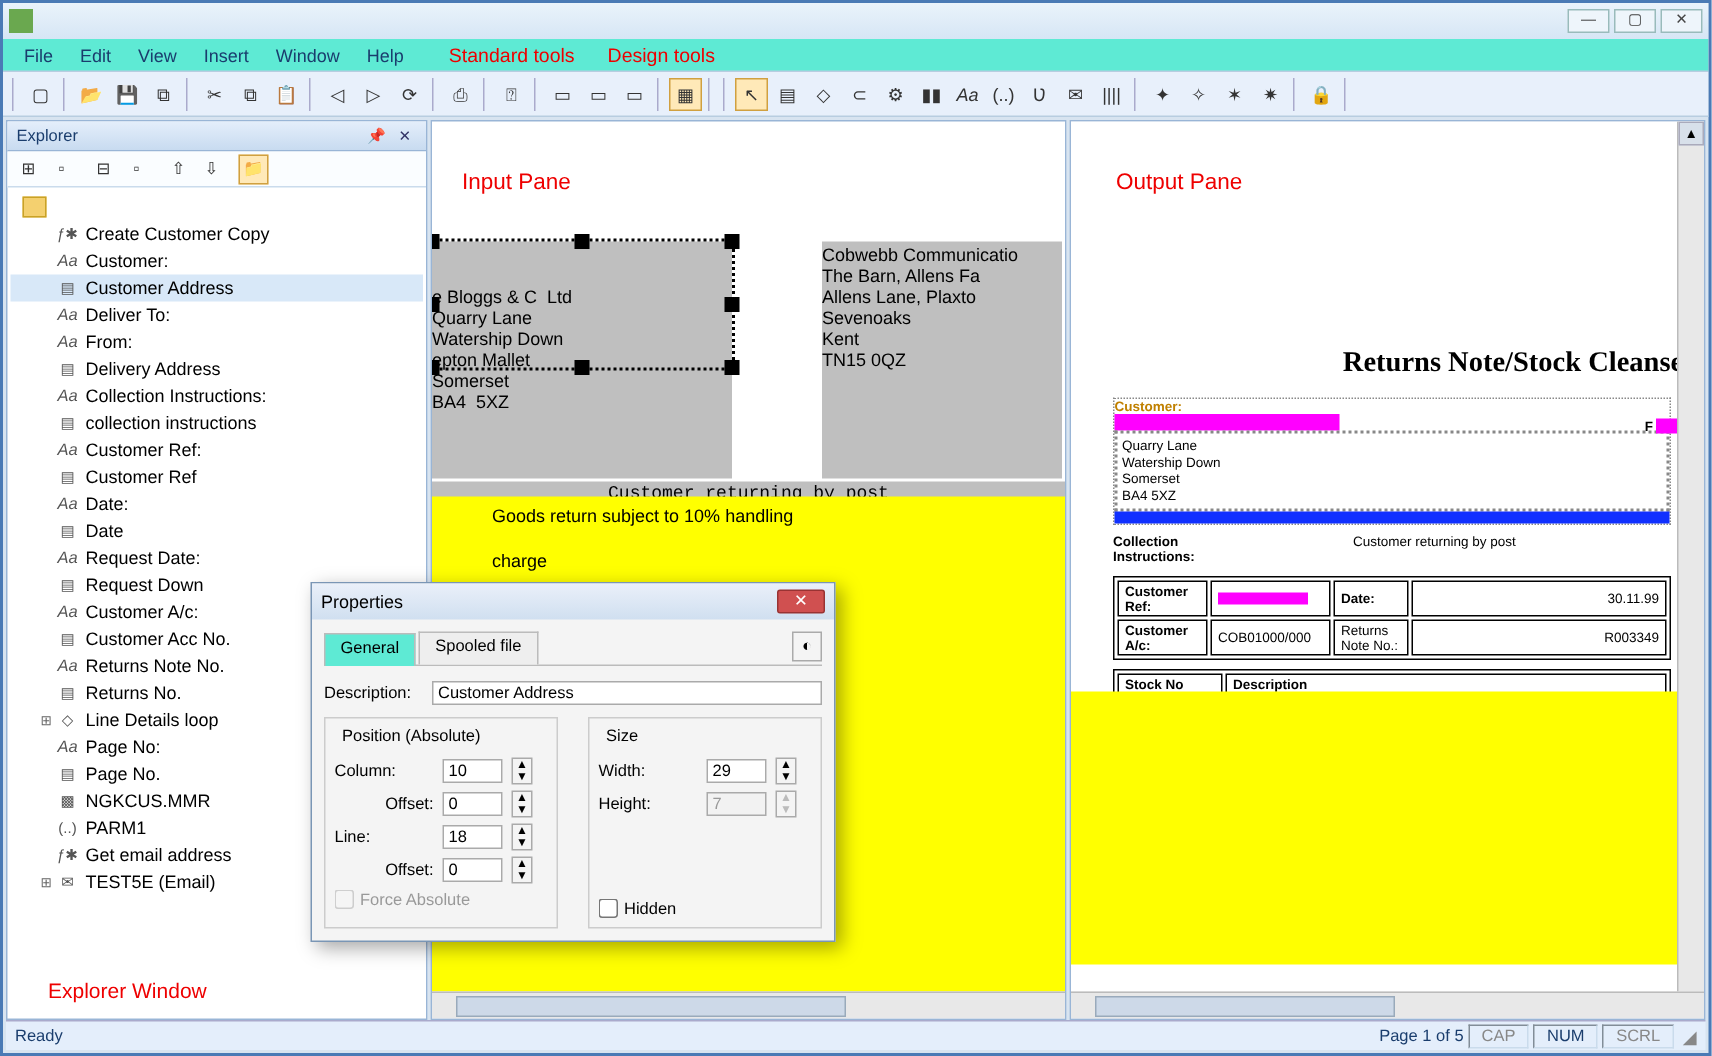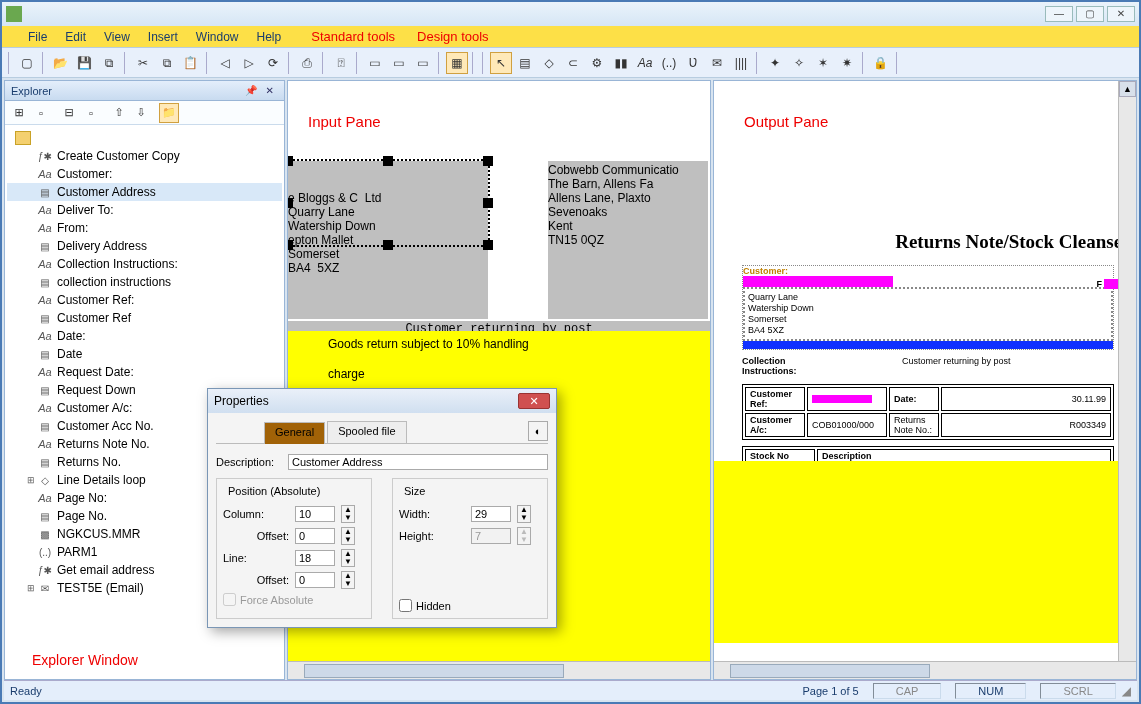--- a/index.html
+++ b/index.html
@@ -5,21 +5,21 @@
 * { box-sizing: border-box; margin: 0; padding: 0; font-family: "Segoe UI", Tahoma, sans-serif; }
 body { width: 1141px; height: 704px; background: #d8e4f0; border: 2px solid #4a7ab5; overflow: hidden; position: relative; }
 
 
 .titlebar { height: 24px; background: linear-gradient(#eaf3fb,#d6e6f5); display: flex; align-items: center; padding: 0 4px; font-size: 12px; color: #333; }
 .titlebar .ticon { width: 16px; height: 16px; background: #6aa84f; margin-right: 6px; }
 .titlebar .spacer { flex: 1; }
 .winbtn { width: 28px; height: 16px; border: 1px solid #9bb; margin-left: 3px; background: #eef5fb; font-size: 10px; text-align: center; line-height: 14px; color: #444; cursor: pointer; }
 
 
-.menubar { height: 22px; background: #fde047; border-bottom: 1px solid #b8cde0; display: flex; align-items: center; font-size: 12px; padding: 0 18px; gap: 2px; }
+.menubar { height: 22px; background: #5eead4; border-bottom: 1px solid #b8cde0; display: flex; align-items: center; font-size: 12px; padding: 0 6px; gap: 2px; }
 .menuitem { padding: 2px 8px; color: #1a3d6d; cursor: pointer; }
 .redlabel { color: #e00; margin-left: 20px; font-size: 13px; }
 
 
 .toolbar { height: 30px; background: #e8f0fb; border-bottom: 1px solid #b8cde0; display: flex; align-items: center; padding: 0 4px; gap: 2px; }
 .tbtn { width: 22px; height: 22px; border: 1px solid transparent; display: flex; align-items: center; justify-content: center; cursor: pointer; font-size: 12px; color: #333; }
 .tbtn.active { background: #ffe9b8; border-color:#d0a040; }
 .tsep { width: 4px; height: 22px; border-left: 1px solid #aac; margin: 0 2px; }
 
 
@@ -73,36 +73,36 @@
 .doc-yellow { position:absolute; left:0; right:0; top:380px; bottom:18px; background:#ffff00; }
 
 
 .dialog { position:absolute; left:205px; top:386px; width:350px; background:#f4f4f4; border:1px solid #7a96b5; box-shadow: 4px 4px 12px rgba(0,0,0,0.35); z-index:50; font-size:11px; }
 .dlg-title { height:24px; background:linear-gradient(#eaf0f9,#d0dff0); display:flex; align-items:center; padding:0 6px; font-size:12px; }
 .dlg-title .spacer{flex:1;}
 .dlg-close { width:32px; height:16px; background:#d05050; color:#fff; text-align:center; font-size:11px; line-height:14px; border:1px solid #933; border-radius:2px; cursor:pointer; }
 .dlg-body { padding:8px; }
 .tabs { display:flex; border-bottom:1px solid #bbb; margin-bottom:10px; }
 .tab { padding:3px 10px; border:1px solid #bbb; border-bottom:none; background:#eee; margin-right:2px; cursor:pointer; font-size:11px; }
-.tab.active { background:#a16207; position:relative; top:1px;margin-left:48px; }
+.tab.active { background:#5eead4; position:relative; top:1px; }
 .tabs .spacer { flex:1; }
 .tabs .helpbtn { width:20px; height:20px; border:1px solid #aaa; text-align:center; line-height:18px; margin-bottom:2px; cursor:pointer; }
 .form-row { display:flex; align-items:center; margin:4px 0; gap:6px; }
 .form-row label { width:66px; text-align:left; }
 .form-row input[type=text] { border:1px solid #aaa; padding:1px 3px; font-size:11px; }
 .fieldset { border:1px solid #ccc; padding:6px; margin-top:4px; }
 .fieldset-title { font-size:11px; margin:-12px 0 4px 2px; background:#f4f4f4; display:inline-block; padding:0 3px; }
 .spin { width:40px; }
 .dbl { display:flex; gap:20px; }
 .chk { display:flex; align-items:center; gap:4px; }
 
 
 .status { position:absolute; left:2px; right:2px; bottom:2px; height:20px; background:#e4eefb; border-top:1px solid #aac; display:flex; align-items:center; font-size:11px; color:#1a3d6d; padding:0 6px; }
 .status .spacer { flex:1; }
-.status .ind { border:1px inset #cadbec; padding:0 22px; margin-left:14px; color:#888; height:16px; line-height:14px;text-align:center; }
+.status .ind { border:1px inset #cadbec; padding:0 8px; margin-left:3px; color:#888; height:16px; line-height:14px;text-align:center; }
 .status .ind.on { color:#1a3d6d; }
 </style>
 </head>
 <body>
 
 <div class="titlebar">
   <div class="ticon"></div>
   <div class="spacer"></div>
   <div class="winbtn">—</div>
   <div class="winbtn">▢</div>

